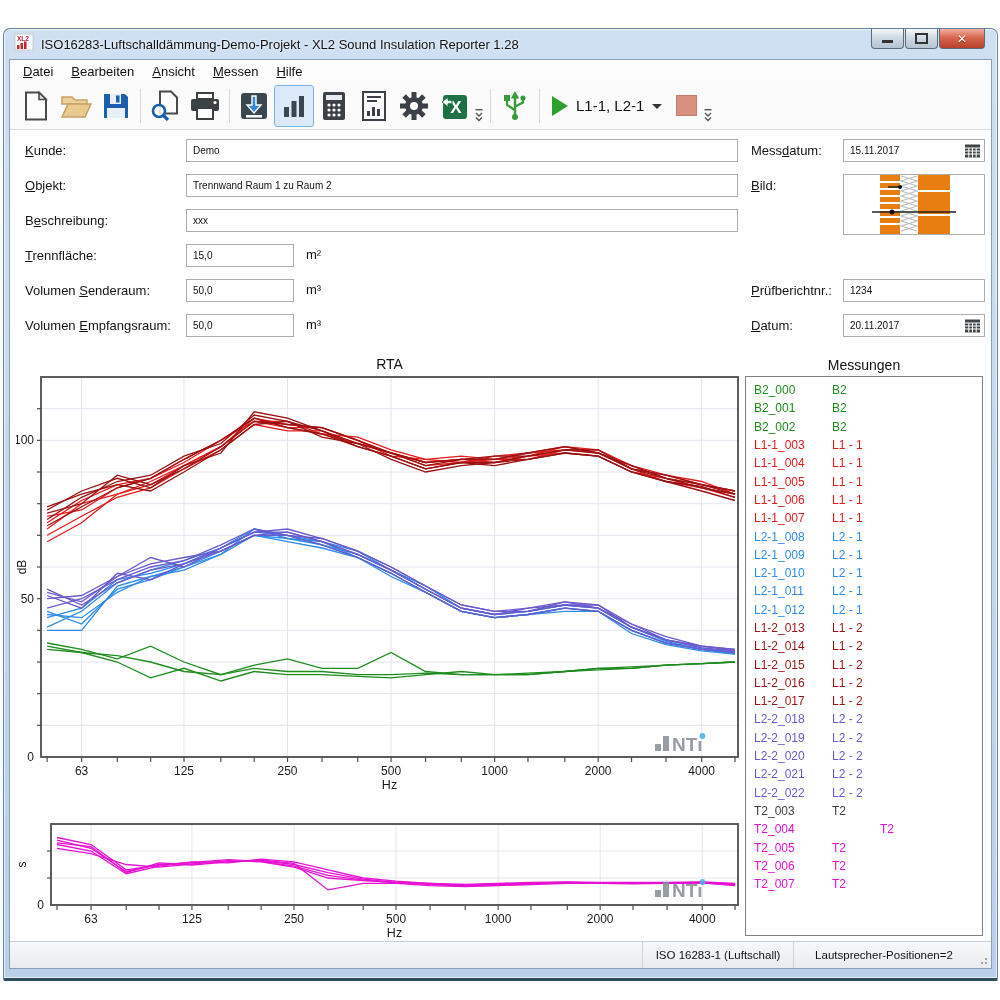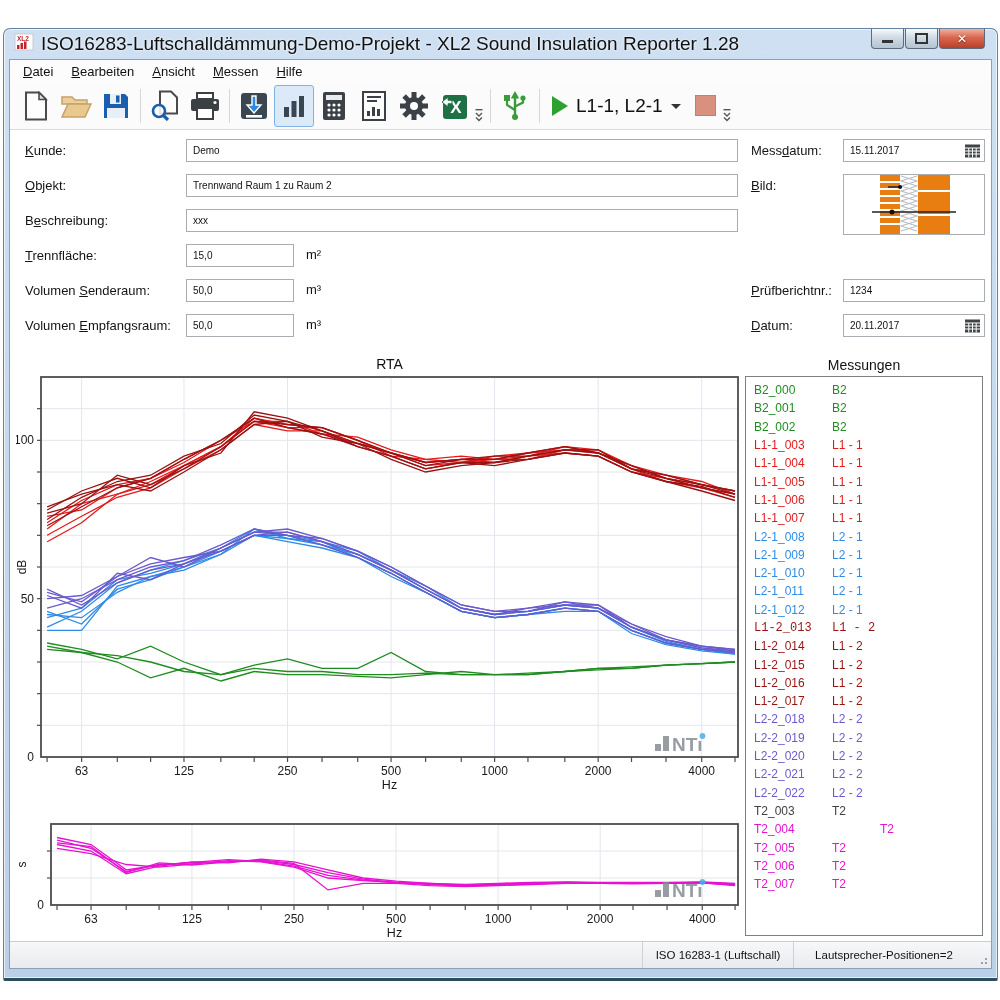--- a/index.html
+++ b/index.html
@@ -4,21 +4,21 @@
 <style>
   html,body{margin:0;padding:0;width:1000px;height:1000px;background:#fff;
     font-family:"Liberation Sans","DejaVu Sans",sans-serif;-webkit-font-smoothing:antialiased;}
   u{text-decoration:underline;}
   
   .window{position:absolute;left:3px;top:28px;width:993px;height:949px;
     background:linear-gradient(#cfe0f2,#b9d0e8);border:1px solid #64819e;
     border-bottom:3px solid #2e4d5c;border-radius:7px 7px 2px 2px;
     box-shadow:inset 0 0 0 1px rgba(255,255,255,.65);}
   .titlebar{height:30px;display:flex;align-items:center;padding-left:10px;gap:7px;}
-  .title-text{font-size:19px;color:#101010;text-shadow:0 0 3px #fff;}
+  .title-text{font-size:13px;color:#101010;text-shadow:0 0 3px #fff;}
   .win-buttons{position:absolute;top:0;right:12px;display:flex;gap:1px;}
   .winbtn{width:31px;height:19px;border:1px solid #5d6b79;border-top:none;
     border-radius:0 0 4px 4px;background:linear-gradient(#f7fafc,#cfdae4 45%,#b4c4d2);
     display:flex;align-items:center;justify-content:center;}
   .winbtn.close{width:44px;background:linear-gradient(#f0b0a0,#d9674f 45%,#b83f28);}
   .glyph-min{width:11px;height:3px;background:#333;margin-top:6px;}
   .glyph-max{width:9px;height:7px;border:2px solid #333;background:transparent;}
   .glyph-close{color:#fff;font-size:12px;font-weight:bold;text-shadow:0 1px 1px #7a2416;}
   .client{position:absolute;left:5px;right:5px;top:30px;bottom:9px;background:#fff;
     border:1px solid #8aa0b8;display:flex;flex-direction:column;overflow:hidden;}
@@ -26,21 +26,21 @@
   .menubar{height:22px;display:flex;align-items:center;background:#fcfcfc;padding-left:4px;}
   .menu-item{font-size:13px;color:#111;padding:3px 9px;cursor:default;}
   
   .toolbar{height:47px;display:flex;align-items:center;background:#fbfbfb;
     border-bottom:1px solid #d9dde2;padding:0 6px;}
   .tbtn{width:38px;height:40px;display:flex;align-items:center;justify-content:center;
     border:1px solid transparent;border-radius:3px;}
   .tbtn.active{background:#dbe9f8;border-color:#7fb2e5;}
   .tsep{width:1px;height:34px;background:#d7d7d7;margin:0 4px;}
   .toverflow{width:12px;height:36px;display:flex;align-items:flex-end;padding-bottom:3px;}
-  .run-label{font-size:19px;color:#111;margin:0 6px 0 8px;}
+  .run-label{font-size:15px;color:#111;margin:0 6px 0 8px;}
   .caret-down{width:0;height:0;border-left:5px solid transparent;border-right:5px solid transparent;
     border-top:5px solid #333;margin:2px 10px 0 2px;}
   .play-tri{width:0;height:0;border-left:16px solid #2da12d;border-top:10px solid transparent;
     border-bottom:10px solid transparent;margin-left:8px;}
   .stop-sq{width:19px;height:19px;background:#d9917f;border:1px solid #c37e6c;margin-left:4px;}
   
   .content{flex:1;position:relative;background:#fff;}
   .flabel{position:absolute;font-size:13px;color:#141414;white-space:nowrap;}
   .tbox{position:absolute;height:23px;box-sizing:border-box;border:1px solid #a9adb2;
     background:#fff;display:flex;align-items:center;}
@@ -546,21 +546,21 @@
           <span class="mess-type">L2 - 1</span>
         </div>
           <div class="mess-row" style="color: rgb(47, 139, 232);">
           <span class="mess-name">L2-1_011</span>
           <span class="mess-type">L2 - 1</span>
         </div>
           <div class="mess-row" style="color: rgb(47, 139, 232);">
           <span class="mess-name">L2-1_012</span>
           <span class="mess-type">L2 - 1</span>
         </div>
-          <div class="mess-row" style="color: rgb(154, 18, 18); font-family: Liberation Mono, monospace;">
+          <div class="mess-row" style="color: rgb(154, 18, 18);">
           <span class="mess-name">L1-2_013</span>
           <span class="mess-type">L1 - 2</span>
         </div>
           <div class="mess-row" style="color: rgb(154, 18, 18);">
           <span class="mess-name">L1-2_014</span>
           <span class="mess-type">L1 - 2</span>
         </div>
           <div class="mess-row" style="color: rgb(154, 18, 18);">
           <span class="mess-name">L1-2_015</span>
           <span class="mess-type">L1 - 2</span>

